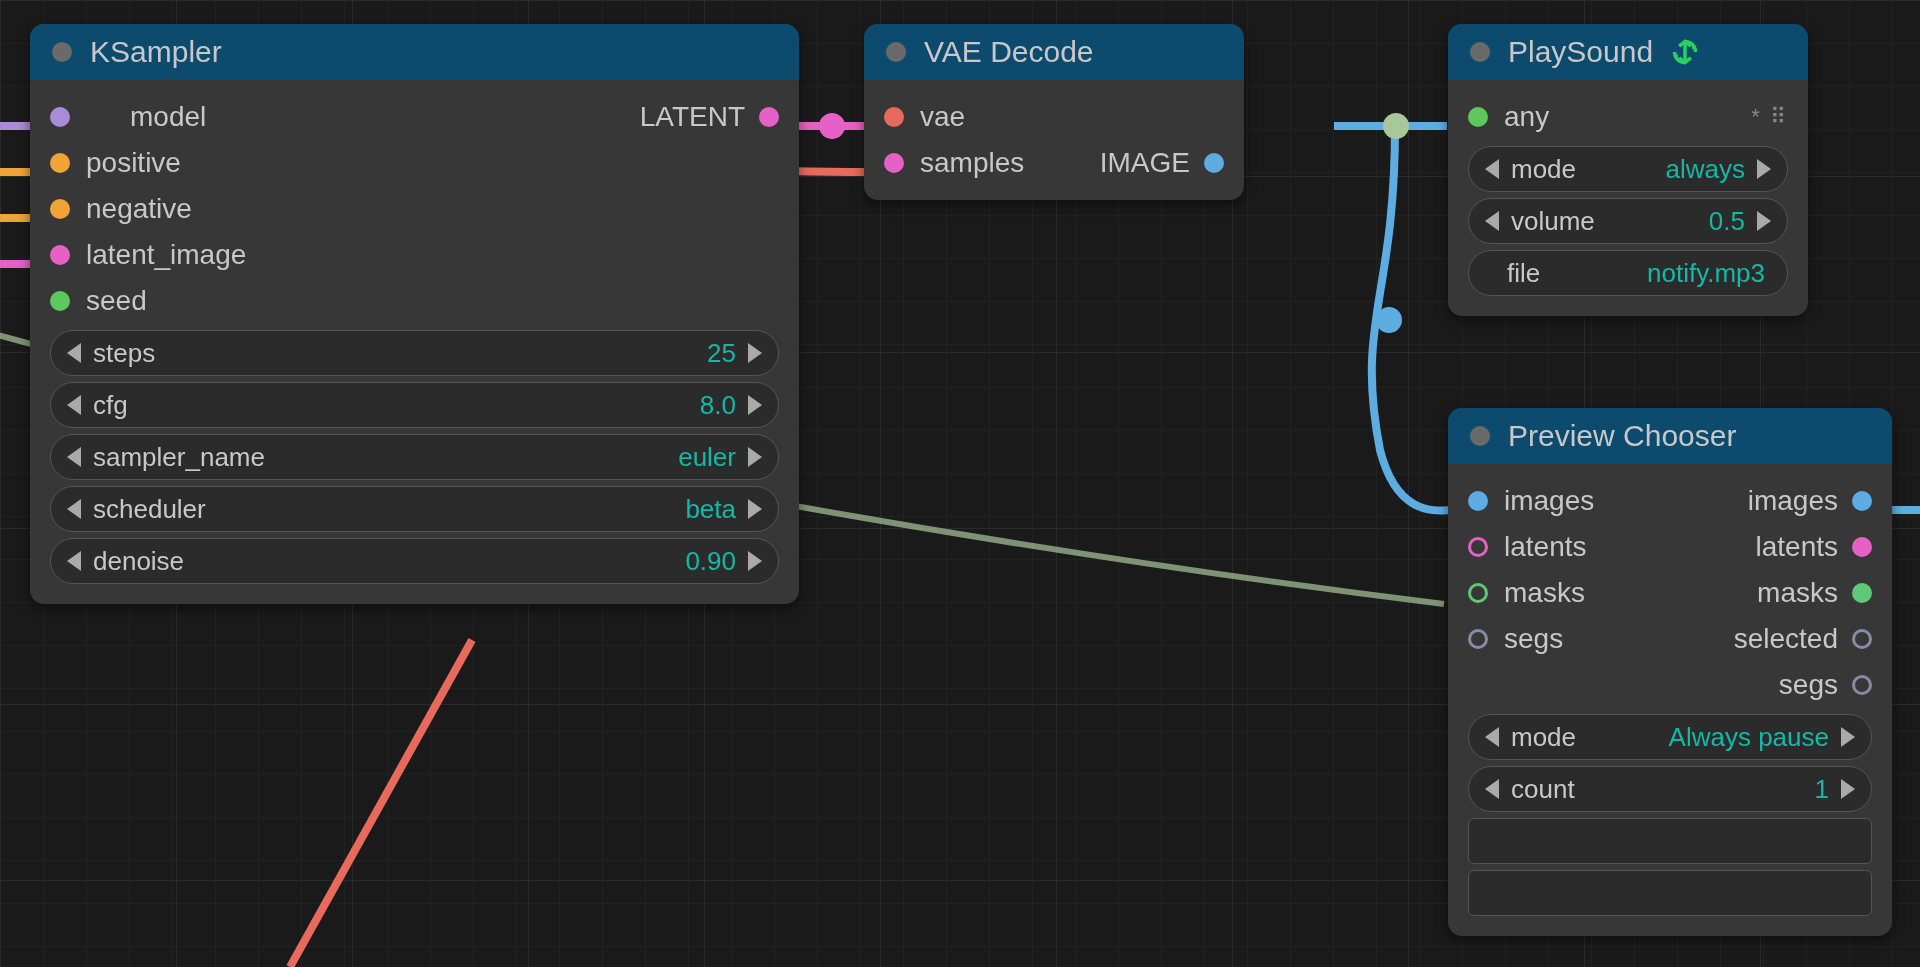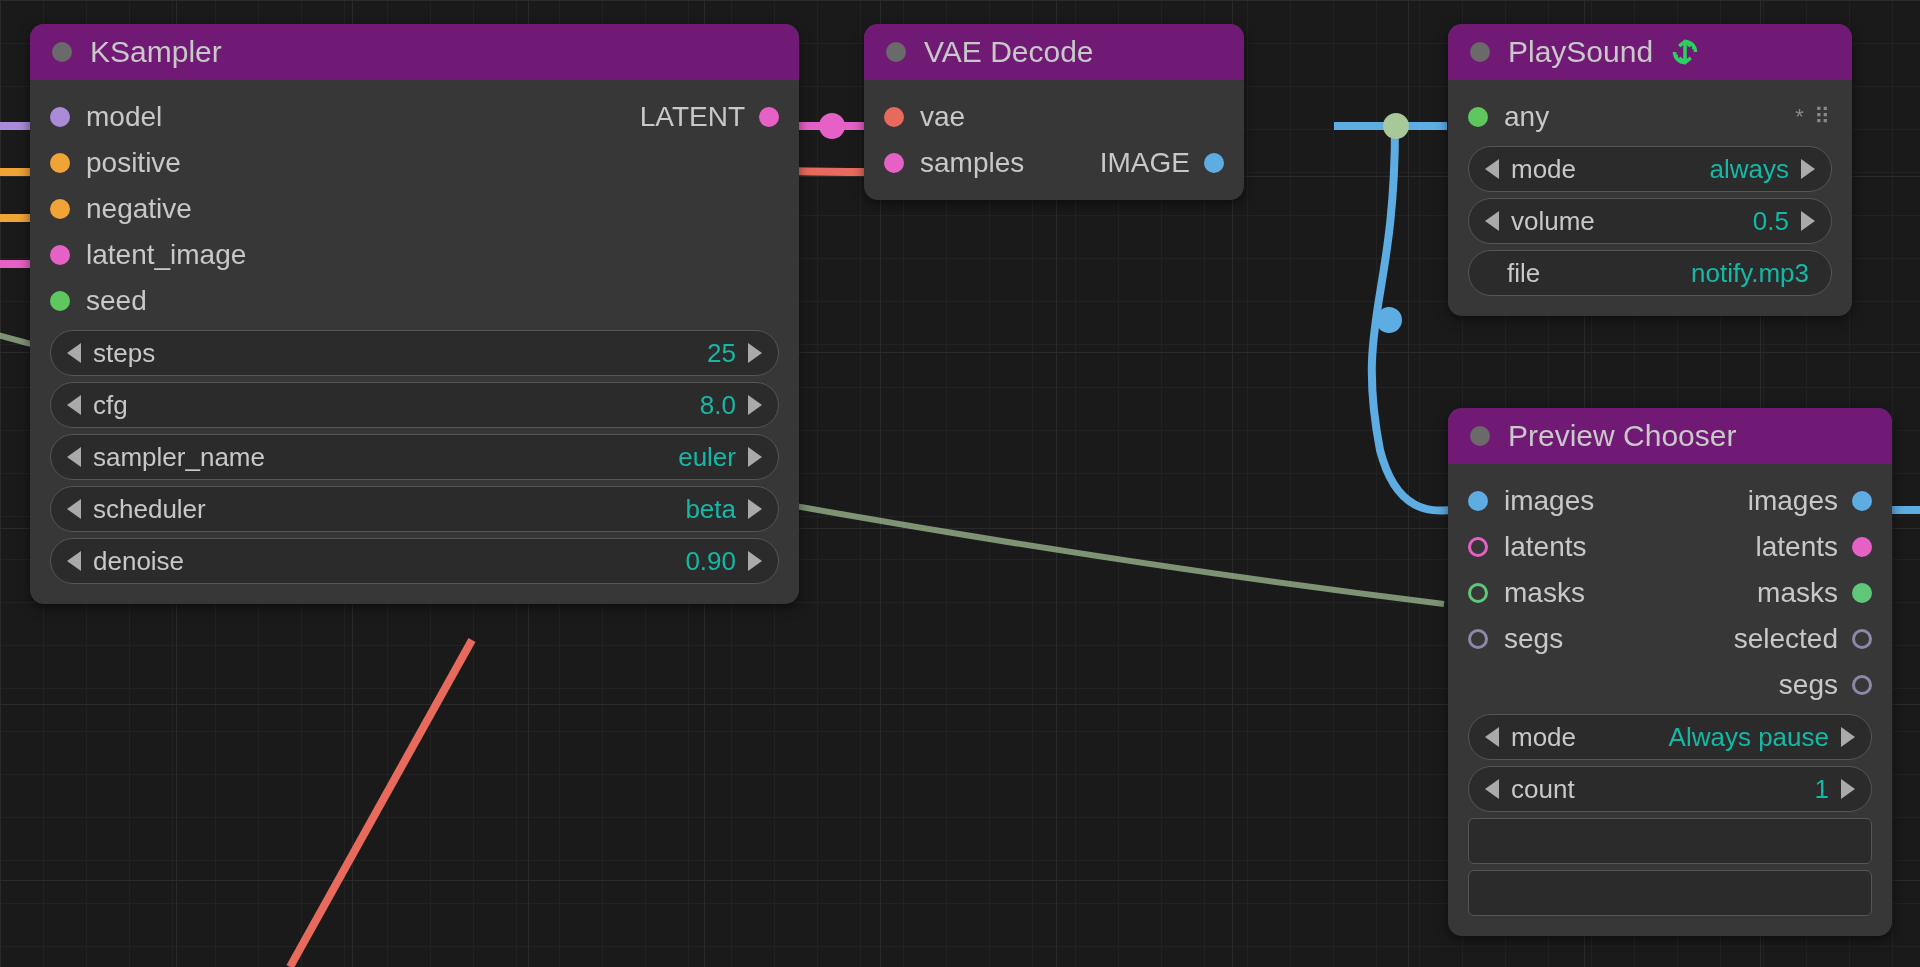--- a/index.html
+++ b/index.html
@@ -36,21 +36,21 @@
   pointer-events: none;
 }
 .node {
   position: absolute;
   background: #373737;
   border-radius: 14px;
   box-shadow: 0 4px 12px rgba(0,0,0,0.5);
 }
 .node-header {
   height: 56px;
-  background: #701a75;
+  background: #0c4a6e;
   border-radius: 14px 14px 0 0;
   display: flex;
   align-items: center;
   padding: 0 22px;
   gap: 18px;
 }
 .status-dot {
   width: 20px;
   height: 20px;
   border-radius: 50%;
@@ -199,21 +199,21 @@
   <path d="M 1890 510 L 1920 510" stroke="#5dade2" stroke-width="8" fill="none"></path>
 </svg>
 
 <div class="node" style="left:30px; top:24px; width:769px;">
   <div class="node-header">
     <div class="status-dot"></div>
     <div class="node-title">KSampler</div>
   </div>
   <div class="node-body">
     <div class="port-row space-between">
-      <div style="display:flex;align-items:center;">
+      <div style="display:flex;align-items:center;gap:44px;">
         <div class="port-dot c-model"></div>
         <span class="port-label">model</span>
       </div>
       <div class="port-out">
         <span class="port-out-label">LATENT</span>
         <div class="port-dot c-latent-out"></div>
       </div>
     </div>
     <div class="port-row">
       <div class="port-dot c-positive"></div>
@@ -281,21 +281,21 @@
         <span class="port-label">samples</span>
       </div>
       <div class="port-out">
         <span class="port-out-label">IMAGE</span>
         <div class="port-dot c-image"></div>
       </div>
     </div>
   </div>
 </div>
 
-<div class="node" style="left:1448px; top:24px; width:404px;">
+<div class="node" style="left:1448px; top:24px; width:360px;">
   <div class="node-header">
     <div class="status-dot"></div>
     <div class="node-title">PlaySound</div>
     <svg class="header-icon" viewBox="0 0 24 24">
       <path d="M7 7 L3 12 L7 17 M3 12 L13 12 M17 7 L21 12 L17 17 M21 12 L11 12" stroke="#2bd15f" stroke-width="3" fill="none" transform="rotate(90 12 12)"></path>
       <path d="M12 3 C 17 3 21 7 21 12 M12 21 C 7 21 3 17 3 12" stroke="#2bd15f" stroke-width="3" fill="none"></path>
       <path d="M18 4 L21 7 L18 10 Z M6 20 L3 17 L6 14 Z" fill="#2bd15f"></path>
     </svg>
   </div>
   <div class="node-body">

